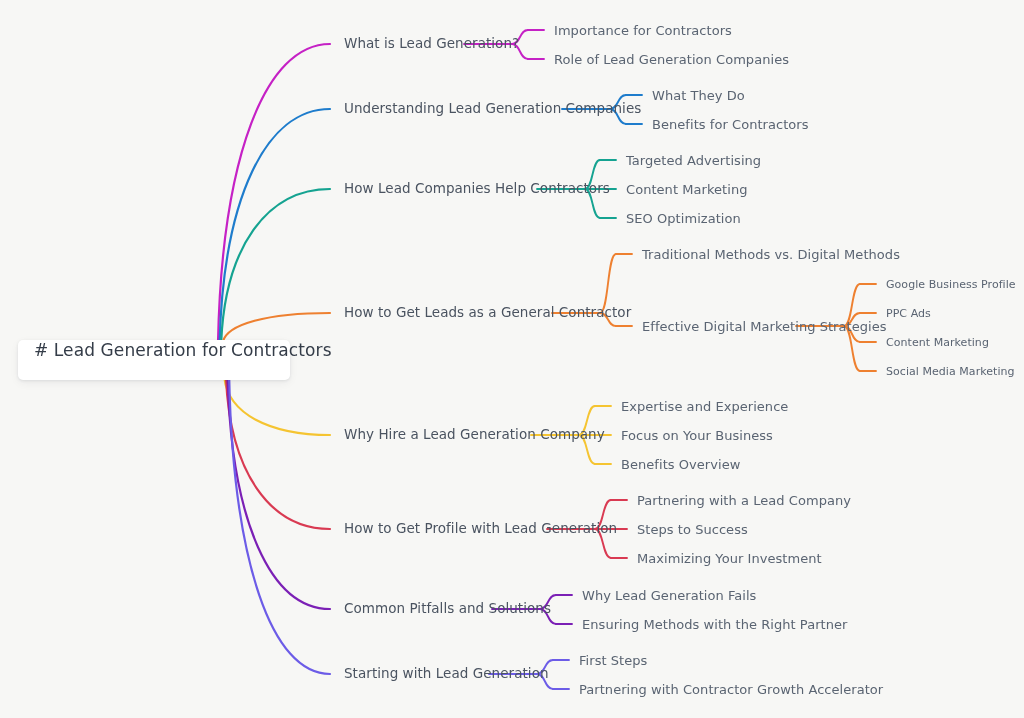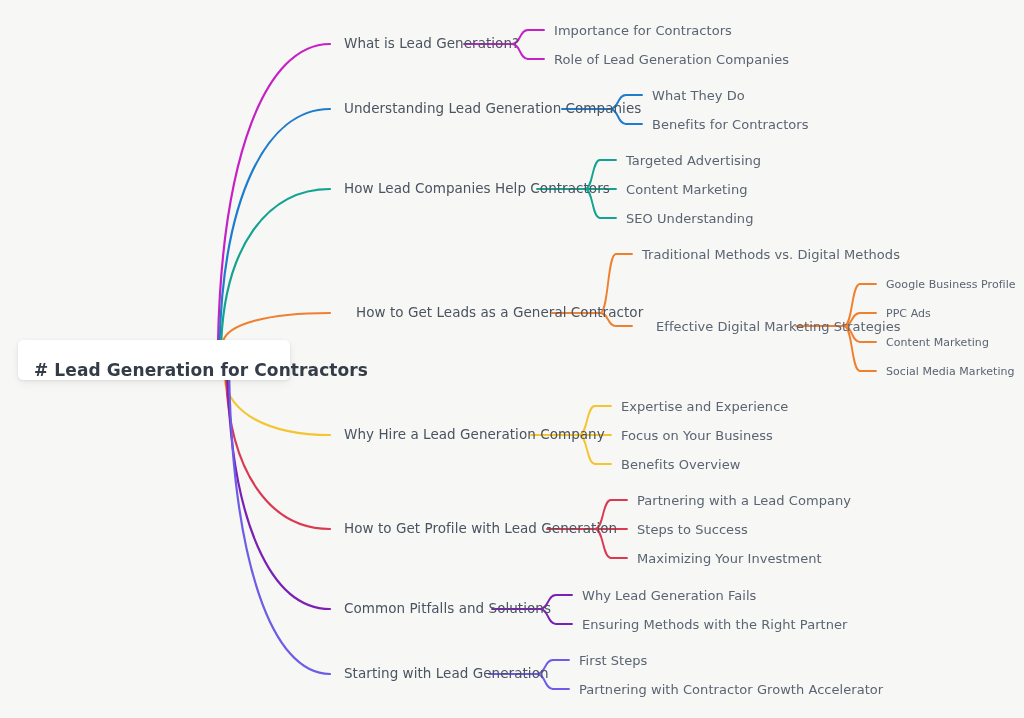--- a/index.html
+++ b/index.html
@@ -31,24 +31,23 @@
     line-height: 1;
     transform: translateY(-50%);
   }
   .root-card {
     position: absolute;
     background: #ffffff;
     border-radius: 5px;
     box-shadow: 0 1px 3px rgba(30, 40, 60, 0.10), 0 3px 10px rgba(30, 40, 60, 0.055);
     transform: translateY(-50%);
     display: flex;
-    align-items: flex-end;
+    align-items: flex-start;
     padding: 0 16px;
     box-sizing: border-box;
-    font-weight: bold;
   }
   .root-text {
     font-size: 17px;
     color: #343c48;
     letter-spacing: 0.1px;
     white-space: nowrap;
   }
   .lvl1 {
     font-size: 13.5px;
     letter-spacing: 0.05px;
@@ -143,24 +142,24 @@
   <div id="labels">
       <div class="node-label lvl1" style="left: 344px; top: 44px;">What is Lead Generation?</div>
       <div class="node-label lvl2" style="left: 554px; top: 30px;">Importance for Contractors</div>
       <div class="node-label lvl2" style="left: 554px; top: 59px;">Role of Lead Generation Companies</div>
       <div class="node-label lvl1" style="left: 344px; top: 109px;">Understanding Lead Generation Companies</div>
       <div class="node-label lvl2" style="left: 652px; top: 95px;">What They Do</div>
       <div class="node-label lvl2" style="left: 652px; top: 124px;">Benefits for Contractors</div>
       <div class="node-label lvl1" style="left: 344px; top: 189px;">How Lead Companies Help Contractors</div>
       <div class="node-label lvl2" style="left: 626px; top: 160px;">Targeted Advertising</div>
       <div class="node-label lvl2" style="left: 626px; top: 189px;">Content Marketing</div>
-      <div class="node-label lvl2" style="left: 626px; top: 218px;">SEO Understanding</div>
-      <div class="node-label lvl1" style="left: 344px; top: 313px; margin-left: 12px;">How to Get Leads as a General Contractor</div>
+      <div class="node-label lvl2" style="left: 626px; top: 218px;">SEO Optimization</div>
+      <div class="node-label lvl1" style="left: 344px; top: 313px;">How to Get Leads as a General Contractor</div>
       <div class="node-label lvl2" style="left: 642px; top: 254px;">Traditional Methods vs. Digital Methods</div>
-      <div class="node-label lvl2" style="left: 642px; top: 326px; margin-left: 14px;">Effective Digital Marketing Strategies</div>
+      <div class="node-label lvl2" style="left: 642px; top: 326px;">Effective Digital Marketing Strategies</div>
       <div class="node-label lvl3" style="left: 886px; top: 284px;">Google Business Profile</div>
       <div class="node-label lvl3" style="left: 886px; top: 313px;">PPC Ads</div>
       <div class="node-label lvl3" style="left: 886px; top: 342px;">Content Marketing</div>
       <div class="node-label lvl3" style="left: 886px; top: 371px;">Social Media Marketing</div>
       <div class="node-label lvl1" style="left: 344px; top: 435px;">Why Hire a Lead Generation Company</div>
       <div class="node-label lvl2" style="left: 621px; top: 406px;">Expertise and Experience</div>
       <div class="node-label lvl2" style="left: 621px; top: 435px;">Focus on Your Business</div>
       <div class="node-label lvl2" style="left: 621px; top: 464px;">Benefits Overview</div>
       <div class="node-label lvl1" style="left: 344px; top: 529px;">How to Get Profile with Lead Generation</div>
       <div class="node-label lvl2" style="left: 637px; top: 500px;">Partnering with a Lead Company</div>

